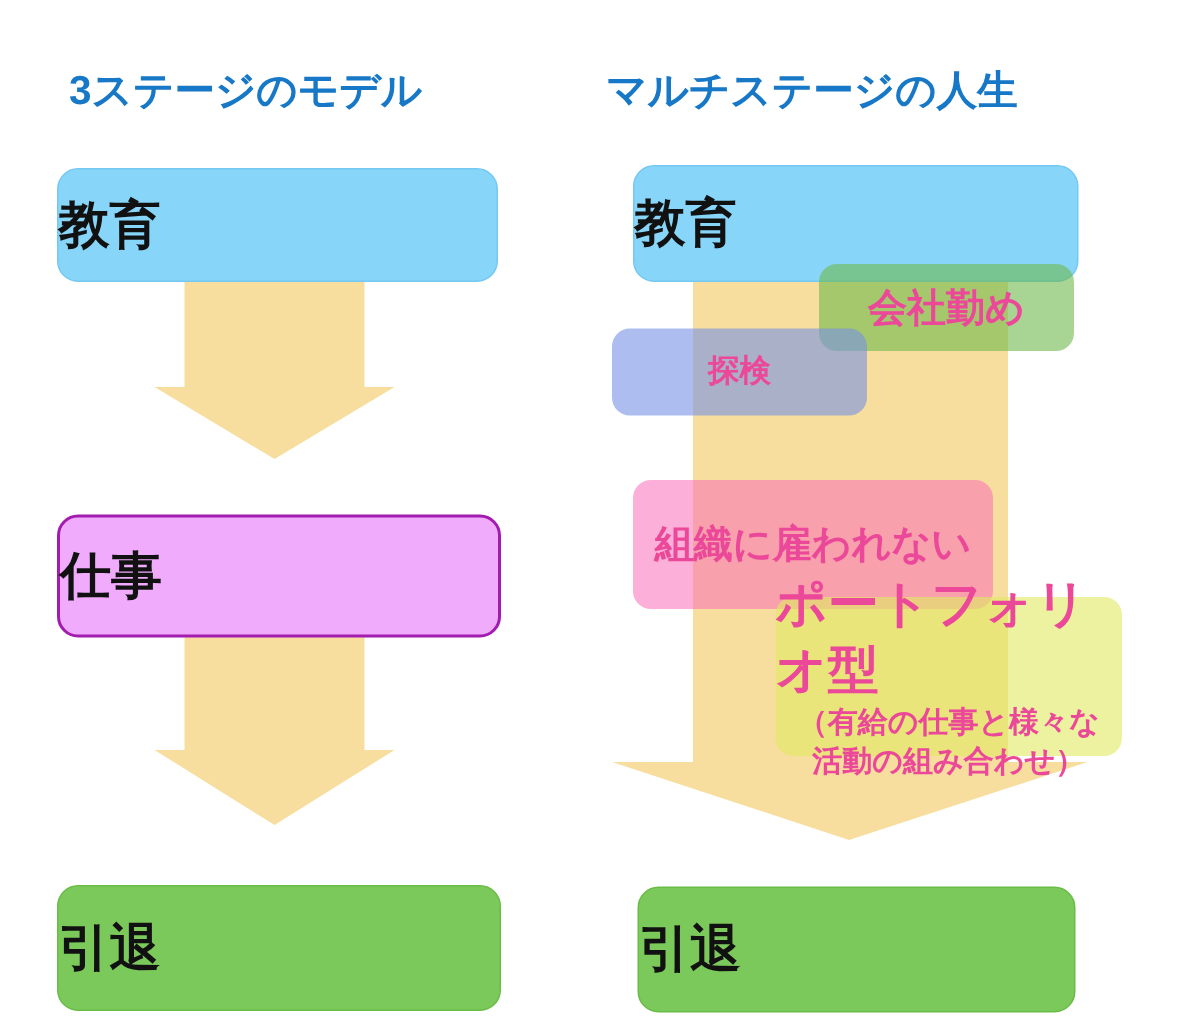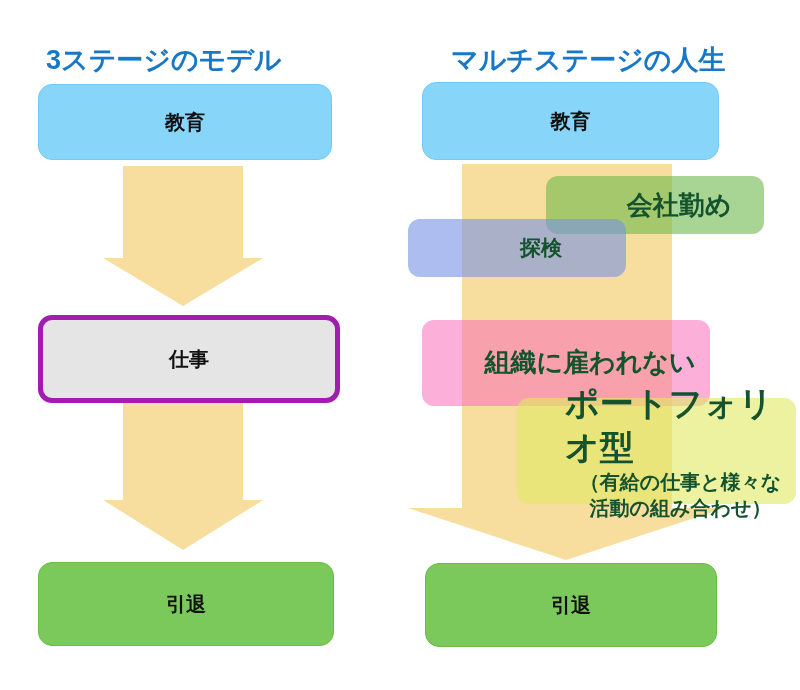--- a/index.html
+++ b/index.html
@@ -5,30 +5,30 @@
   html,body{margin:0;padding:0;background:#ffffff;}
   #canvas{
     position:relative;width:800px;height:690px;background:#ffffff;overflow:hidden;
     font-family:"Liberation Sans","DejaVu Sans",sans-serif;
   }
   .col-title{
     position:absolute;font-weight:bold;font-size:27px;color:#1878C8;
     white-space:nowrap;letter-spacing:0px;
   }
   .stage-box{
-    position:absolute;display:flex;align-items:center;justify-content:center;
-    border-radius:14px;font-weight:bold;color:#111;font-size:20px;z-index:2;
+    position:absolute;display:flex;align-items:center;justify-content:flex-start;
+    border-radius:14px;font-weight:bold;color:#111;font-size:34px;z-index:2;margin-top:28px;
   }
   .box-blue{background:#87D6FA;border:1px solid #74C8F2;}
-  .box-pink{background:#e5e5e5;border:5px solid #a21caf;}
+  .box-pink{background:#f0abfc;border:2px solid #a21caf;}
   .box-green{background:#7CC95B;border:1px solid #69BC45;}
   .arrow-svg{position:absolute;z-index:1;}
   .overlay{
     position:absolute;display:flex;flex-direction:column;align-items:center;justify-content:center;
-    border-radius:12px;font-weight:bold;color:#14532d;line-height:1.25;padding-left:48px;
+    border-radius:12px;font-weight:bold;color:#ec4899;line-height:1.25;
   }
   .ov-company{background:rgba(110,185,75,0.60);z-index:3;font-size:26px;}
   .ov-explore{background:rgba(120,145,230,0.60);z-index:4;font-size:21px;}
   .ov-transition{background:rgba(60,185,245,0.58);z-index:5;font-size:26px;}
   .ov-independent{background:rgba(250,110,185,0.55);z-index:6;font-size:26px;line-height:1.3;}
   .ov-portfolio{background:rgba(224,234,100,0.62);z-index:7;}
   .ov-portfolio .pf-main{font-size:34px;line-height:1.3;}
   .ov-portfolio .pf-sub{font-size:20px;line-height:1.3;}
 </style>
 </head>
@@ -51,21 +51,21 @@
   </div>
 
   <svg class="arrow-svg" style="left:103px;top:400px;" width="160" height="150" viewBox="0 0 160 150">
     <polygon points="20,0 140,0 140,100 160,100 80,150 0,100 20,100" fill="#F8DE9E"></polygon>
   </svg>
 
   <div class="stage-box box-green" style="left:38px;top:562px;width:294px;height:82px;">
     <span>引退</span>
   </div>
 
-  <div class="col-title" style="left:404px;top:42px;margin-left:47px;">マルチステージの人生</div>
+  <div class="col-title" style="left:404px;top:42px;">マルチステージの人生</div>
 
   <div class="stage-box box-blue" style="left:422px;top:82px;width:295px;height:76px;">
     <span>教育</span>
   </div>
 
   <svg class="arrow-svg" style="left:408px;top:164px;" width="317" height="396" viewBox="0 0 317 396">
     <polygon points="54,0 264,0 264,344 317,344 158,396 0,344 54,344" fill="#F8DE9E"></polygon>
   </svg>
 
   <div class="overlay ov-company" style="left:546px;top:176px;width:170px;height:58px;">

